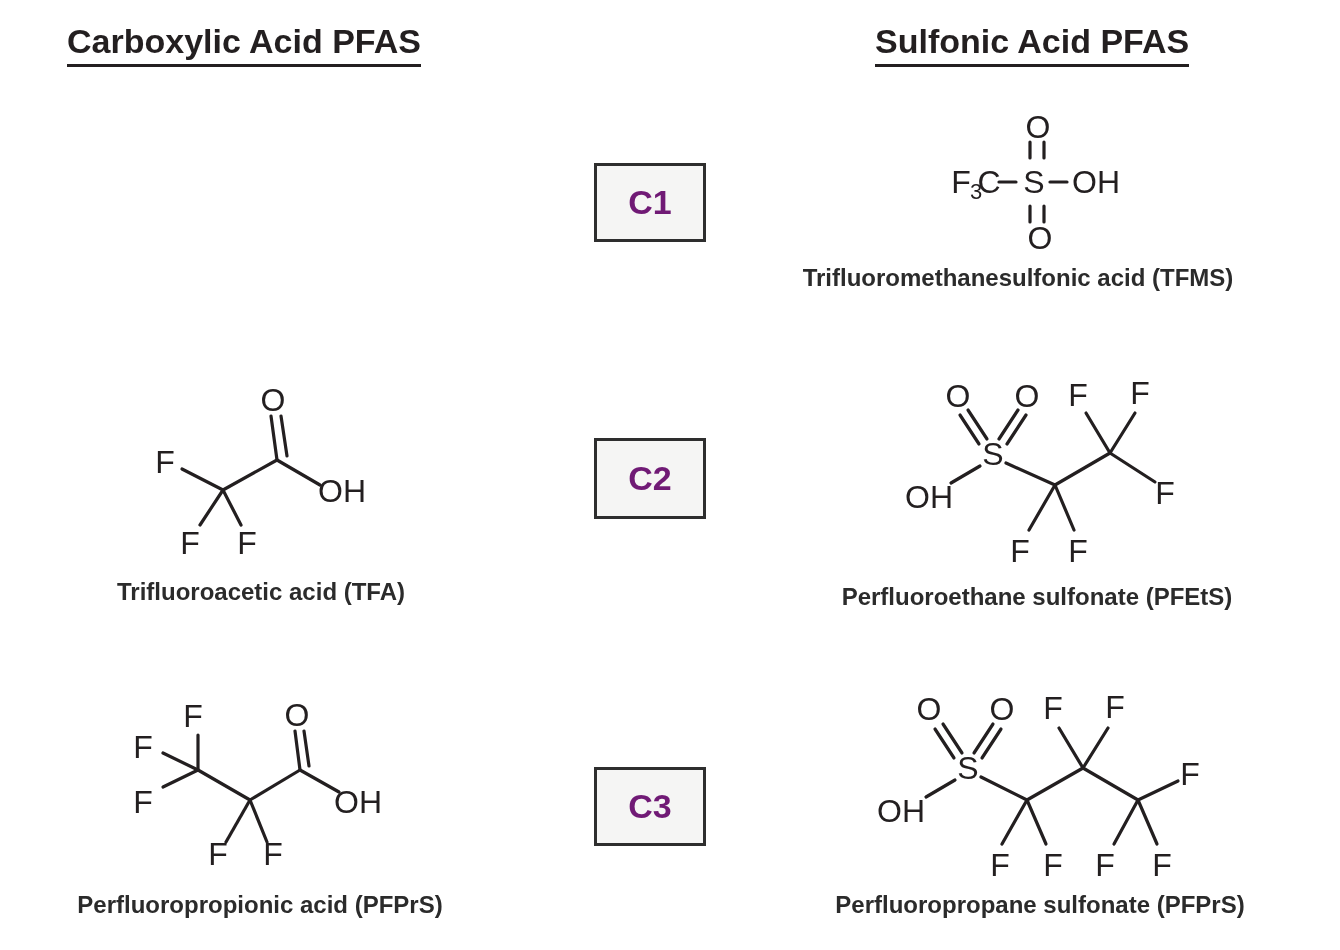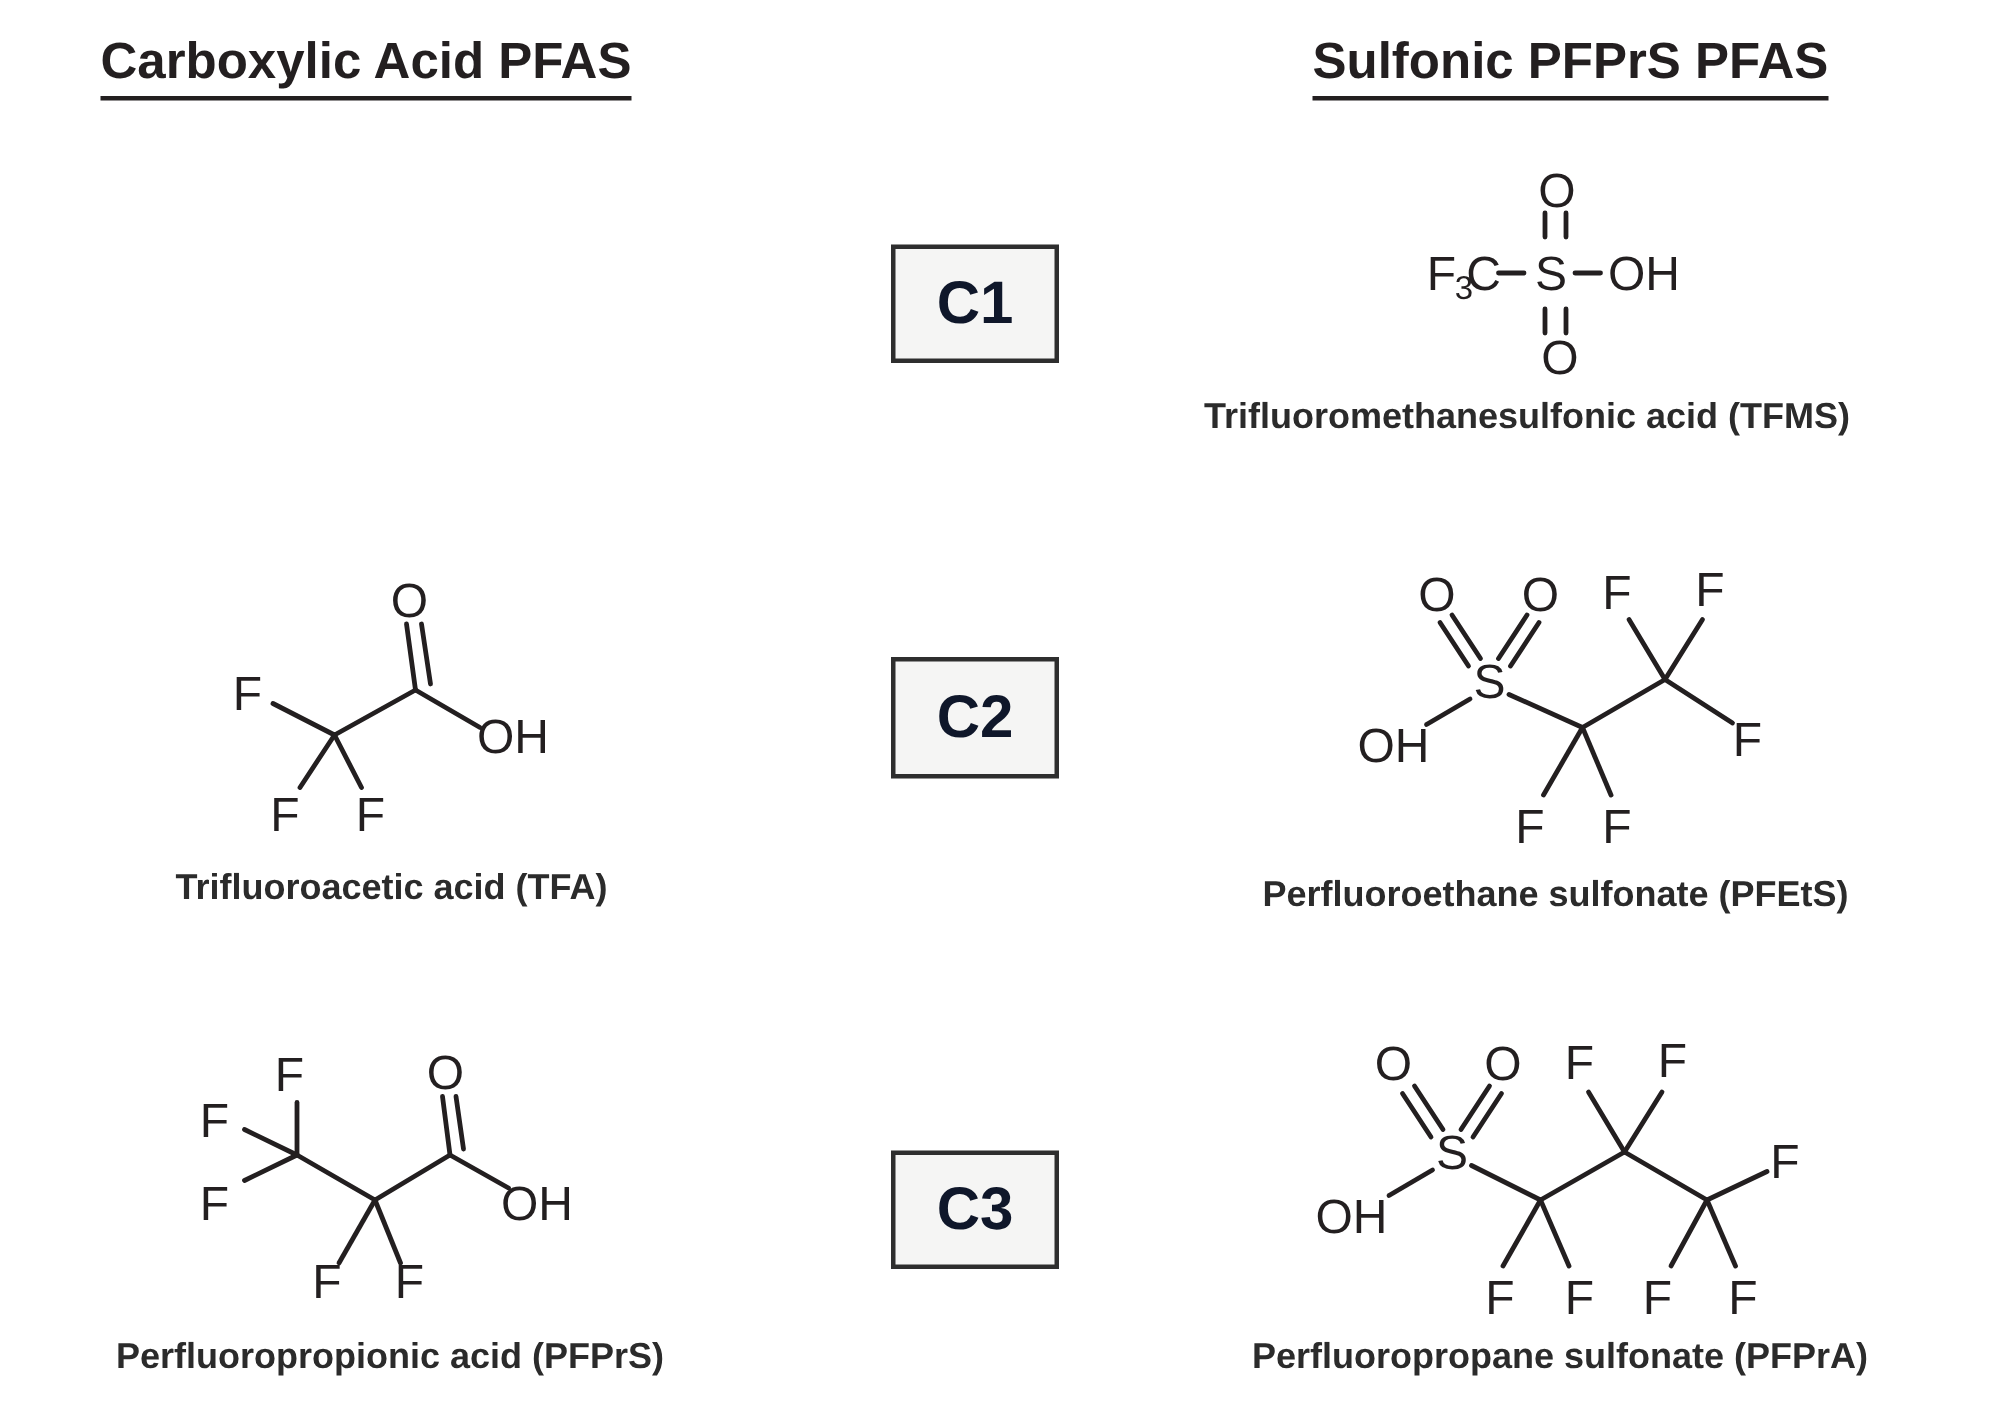--- a/index.html
+++ b/index.html
@@ -10,21 +10,21 @@
   .col-header {
     position:absolute; top:22px; font-size:34px; font-weight:bold;
     border-bottom:3px solid #231f20; padding-bottom:3px; white-space:nowrap;
     letter-spacing:0px;
   }
   .chain-box {
     position:absolute; left:594px; width:112px;
     background:#f5f5f4; border:3px solid #2e2e2e; box-sizing:border-box;
     display:flex; align-items:center; justify-content:center;
   }
-  .chain-box span { font-size:40px; font-weight:bold; color:#0f172a; }
+  .chain-box span { font-size:34px; font-weight:bold; color:#701a75; }
   #box-c1 { top:163px; height:79px; }
   #box-c2 { top:438px; height:81px; }
   #box-c3 { top:767px; height:79px; }
   .caption {
     position:absolute; transform:translateX(-50%);
     font-size:24px; font-weight:bold; white-space:nowrap; color:#2b2b2b;
   }
   svg.mol { position:absolute; overflow:visible; }
   .bond { stroke:#231f20; stroke-width:3.2; stroke-linecap:round; fill:none; }
   .atom {
@@ -32,21 +32,21 @@
     text-anchor:middle;
   }
   .atom-sub { font-size:22px; }
 </style>
 </head>
 <body>
 
 <div id="figure">
 
   <div class="col-header" style="left:67px;">Carboxylic Acid PFAS</div>
-  <div class="col-header" style="left:875px;">Sulfonic PFPrS PFAS</div>
+  <div class="col-header" style="left:875px;">Sulfonic Acid PFAS</div>
 
   <div class="chain-box" id="box-c1">
     <span>C1</span>
   </div>
   <div class="chain-box" id="box-c2">
     <span>C2</span>
   </div>
   <div class="chain-box" id="box-c3">
     <span>C3</span>
   </div>
@@ -161,15 +161,15 @@
     <text class="atom" x="188" y="24">F</text>
     <text class="atom" x="250" y="23">F</text>
     <text class="atom" x="103" y="84">S</text>
     <text class="atom" x="36" y="127">OH</text>
     <text class="atom" x="325" y="90">F</text>
     <text class="atom" x="135" y="181">F</text>
     <text class="atom" x="188" y="181">F</text>
     <text class="atom" x="240" y="181">F</text>
     <text class="atom" x="297" y="181">F</text>
   </svg>
-  <div class="caption" style="left:1040px; top:891px;">Perfluoropropane sulfonate (PFPrA)</div>
+  <div class="caption" style="left:1040px; top:891px;">Perfluoropropane sulfonate (PFPrS)</div>
 
 </div>
 
 </body></html>

